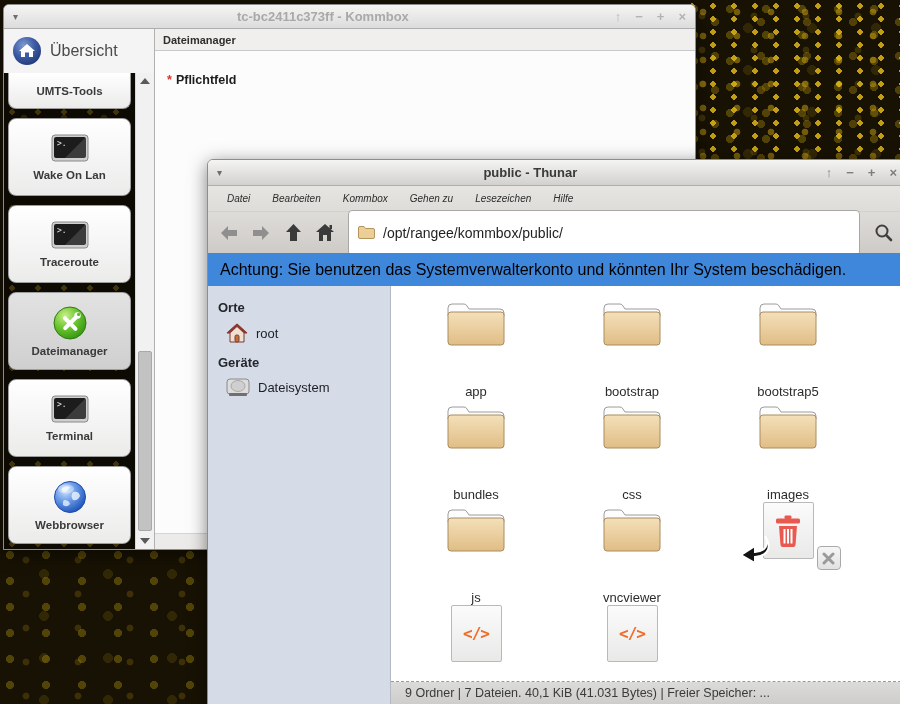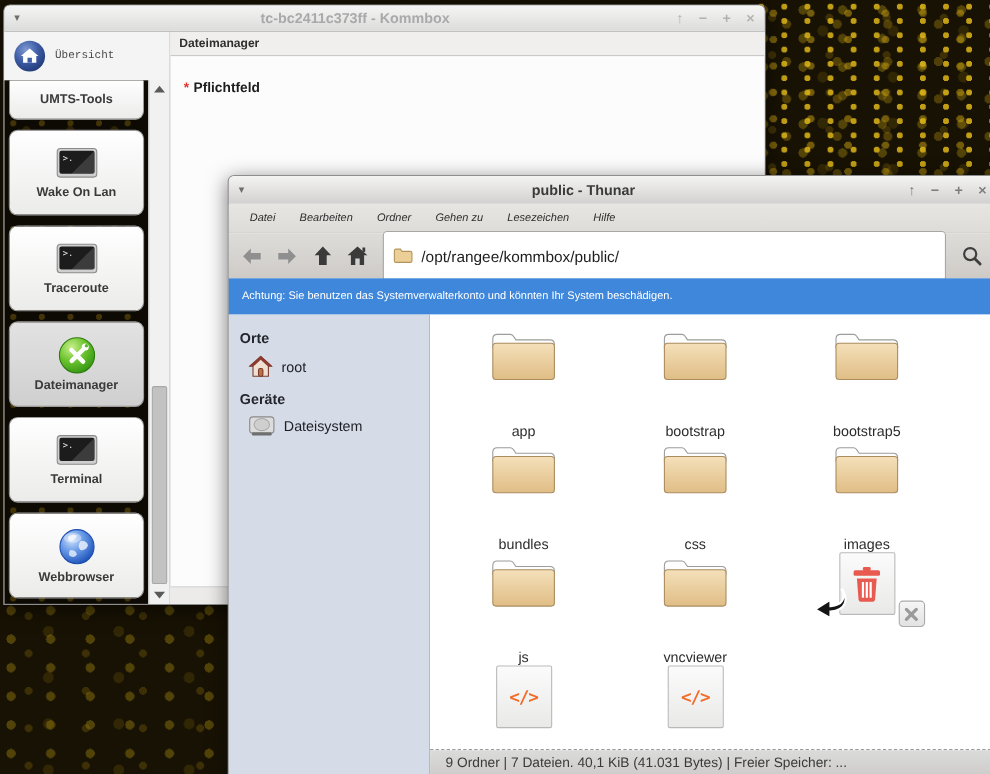--- a/index.html
+++ b/index.html
@@ -40,21 +40,21 @@
   #kommbox{ left:3px; top:4px; width:693px; height:546px; background:#fff; }
   #kommbox .titlebar{ background:linear-gradient(#f5f5f5,#dcdcdb); }
   #kommbox .title{ color:#a9a9a9; }
   #kommbox .controls{ color:#b3b3b3; }
   #kommbox .body{ flex:1; display:flex; min-height:0; }
 
   #km-sidebar{ width:151px; flex:0 0 auto; display:flex; flex-direction:column;
                border-right:1px solid #b1b1b1; background:#f4f4f4; }
   #km-head{ height:44px; display:flex; align-items:center; gap:8px; padding-left:8px;
             background:#f4f4f4; }
-  #km-head .label{ font-size:10px; color:#4a4a4a;font-family:Liberation Mono, monospace; }
+  #km-head .label{ font-size:16px; color:#4a4a4a; }
   #km-scrollwrap{ flex:1; display:flex; min-height:0; }
   #km-list{ flex:1; background-color:#0d0a03; padding:0 4px;
     background-image:
       radial-gradient(circle 4px at 8px 7px,  rgba(190,150,16,.30) 66%, transparent 72%),
       radial-gradient(circle 5px at 20px 15px,rgba(150,118,10,.22) 66%, transparent 72%);
     background-size:26px 16px, 40px 30px; }
   .km-btn{ height:78px; margin:9px 0; border-radius:8px; border:1px solid #9d9d9d;
            background:linear-gradient(#ffffff,#ebebea); display:flex; flex-direction:column;
            align-items:center; justify-content:center; gap:5px; cursor:pointer; }
   .km-btn .lbl{ font-size:11.5px; font-weight:bold; color:#3a3a3a; }
@@ -96,21 +96,21 @@
                align-items:center; padding:0 10px 0 8px; gap:6px; }
   .tb-btn{ width:26px; height:26px; display:flex; align-items:center; justify-content:center;
            cursor:pointer; }
   #th-pathfield{ flex:1; height:46px; background:#fff; border:1px solid #a9a7a4;
                  border-radius:4px; display:flex; align-items:center; gap:7px; padding:0 8px;
                  margin:0 4px; }
   #th-pathfield .path-text{ font-size:14px; color:#1e1e1e; white-space:nowrap; overflow:hidden; }
 
   #th-banner{ height:33px; background:#3f87db; display:flex; align-items:center;
               padding-left:12px; }
-  #th-banner .warn-text{ color:#ffffff; font-size:10px; }
+  #th-banner .warn-text{ color:#000000; font-size:16px; }
 
   #th-body{ flex:1; display:flex; min-height:0; }
   #th-sidebar{ width:183px; flex:0 0 auto; background:#d5dbe7; border-right:1px solid #b4b9c4;
                padding:10px 16px 0 10px; }
   .side-header{ font-size:13px; font-weight:bold; color:#24262b; margin:4px 0 8px 0; }
   .side-row{ display:flex; align-items:center; gap:8px; margin:0 0 12px 8px; cursor:pointer; }
   .side-row .side-label{ font-size:13px; color:#1d1f24; }
 
   #th-right{ flex:1; display:flex; flex-direction:column; min-width:0; }
   #th-files{ flex:1; background:#fff; border-bottom:1px dashed #9a9a9a; overflow:hidden;
@@ -271,21 +271,21 @@
         <span>↑</span>
         <span>−</span>
         <span>+</span>
         <span>×</span>
       </span>
     </div>
 
     <div id="th-menubar">
       <span class="menu-item">Datei</span>
       <span class="menu-item">Bearbeiten</span>
-      <span class="menu-item">Ordner</span>
+      <span class="menu-item">Kommbox</span>
       <span class="menu-item">Gehen zu</span>
       <span class="menu-item">Lesezeichen</span>
       <span class="menu-item">Hilfe</span>
     </div>
 
     <div id="th-toolbar">
       <span class="tb-btn">
         <svg width="20" height="16" viewBox="0 0 20 16">
           <path d="M9 1 L2 8 L9 15 L9 11 H18 V5 H9 Z" fill="#8f8f8f"></path>
         </svg>

